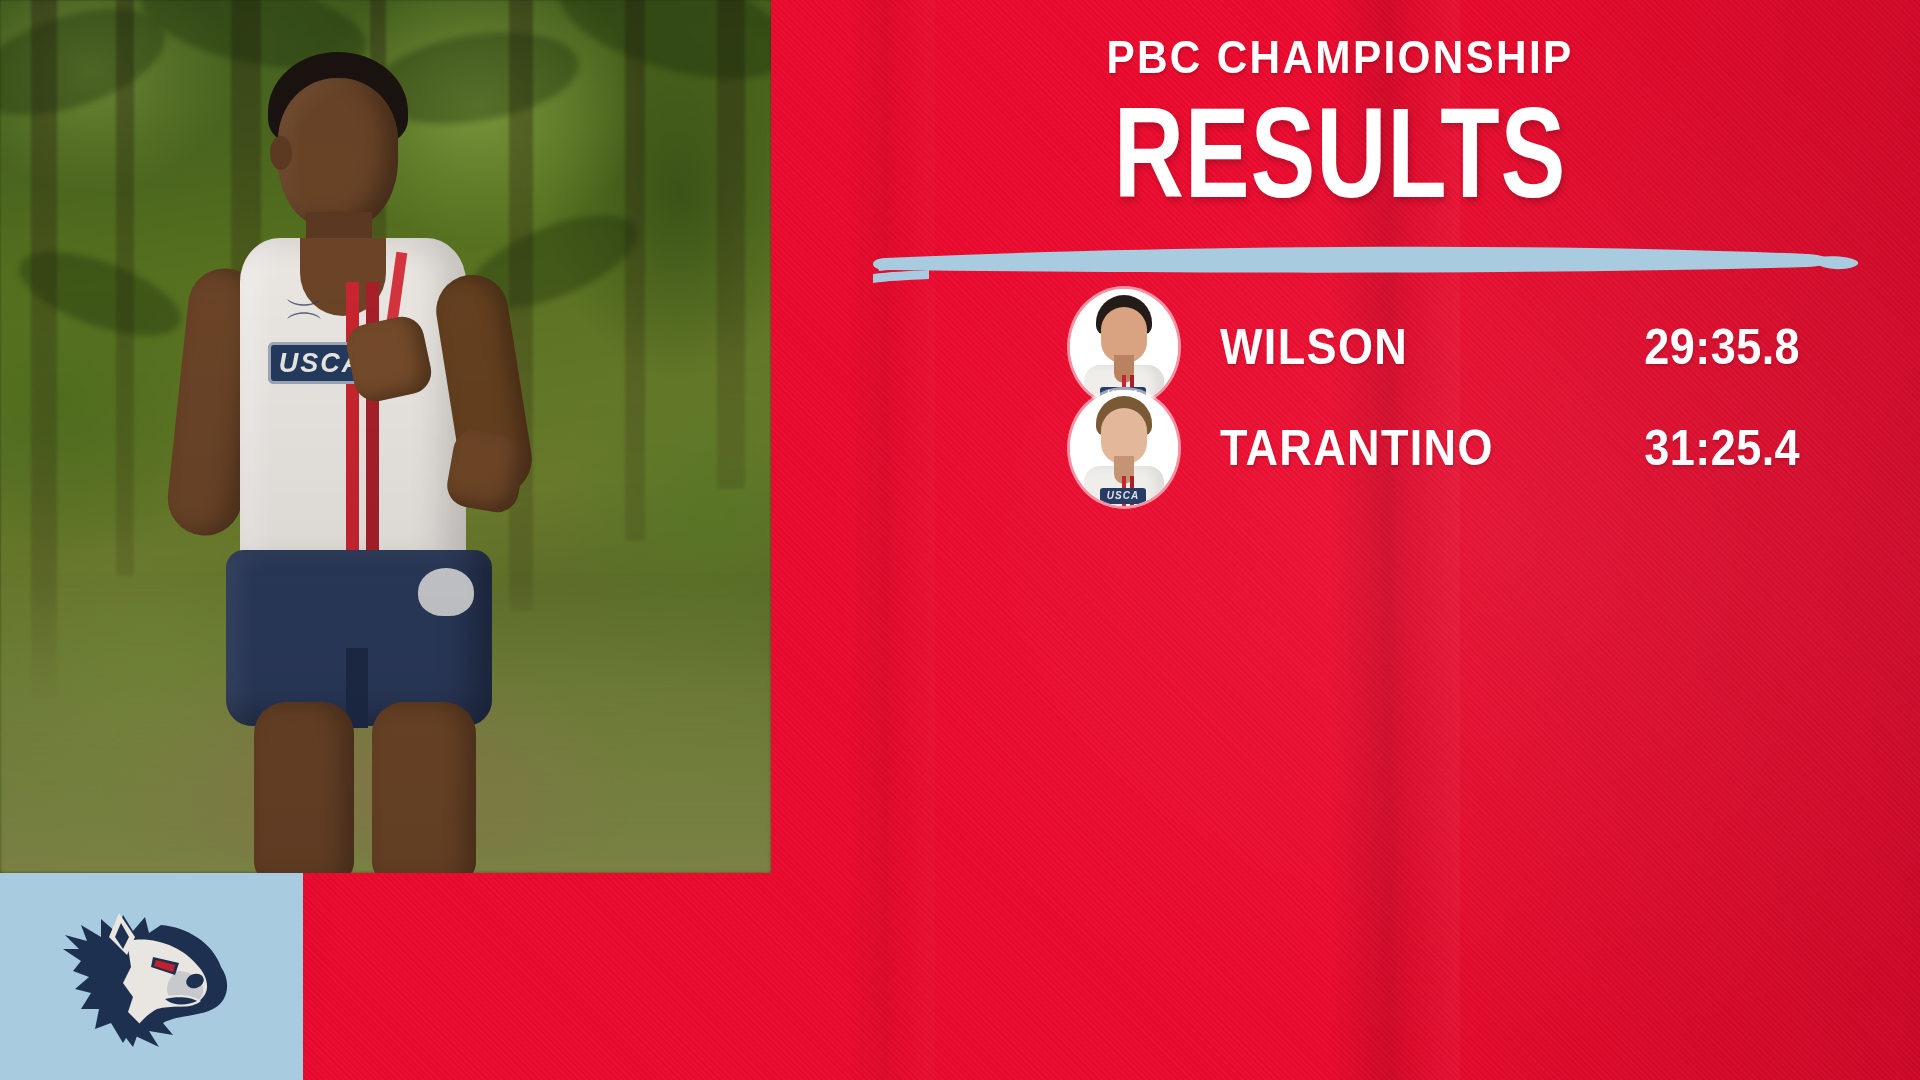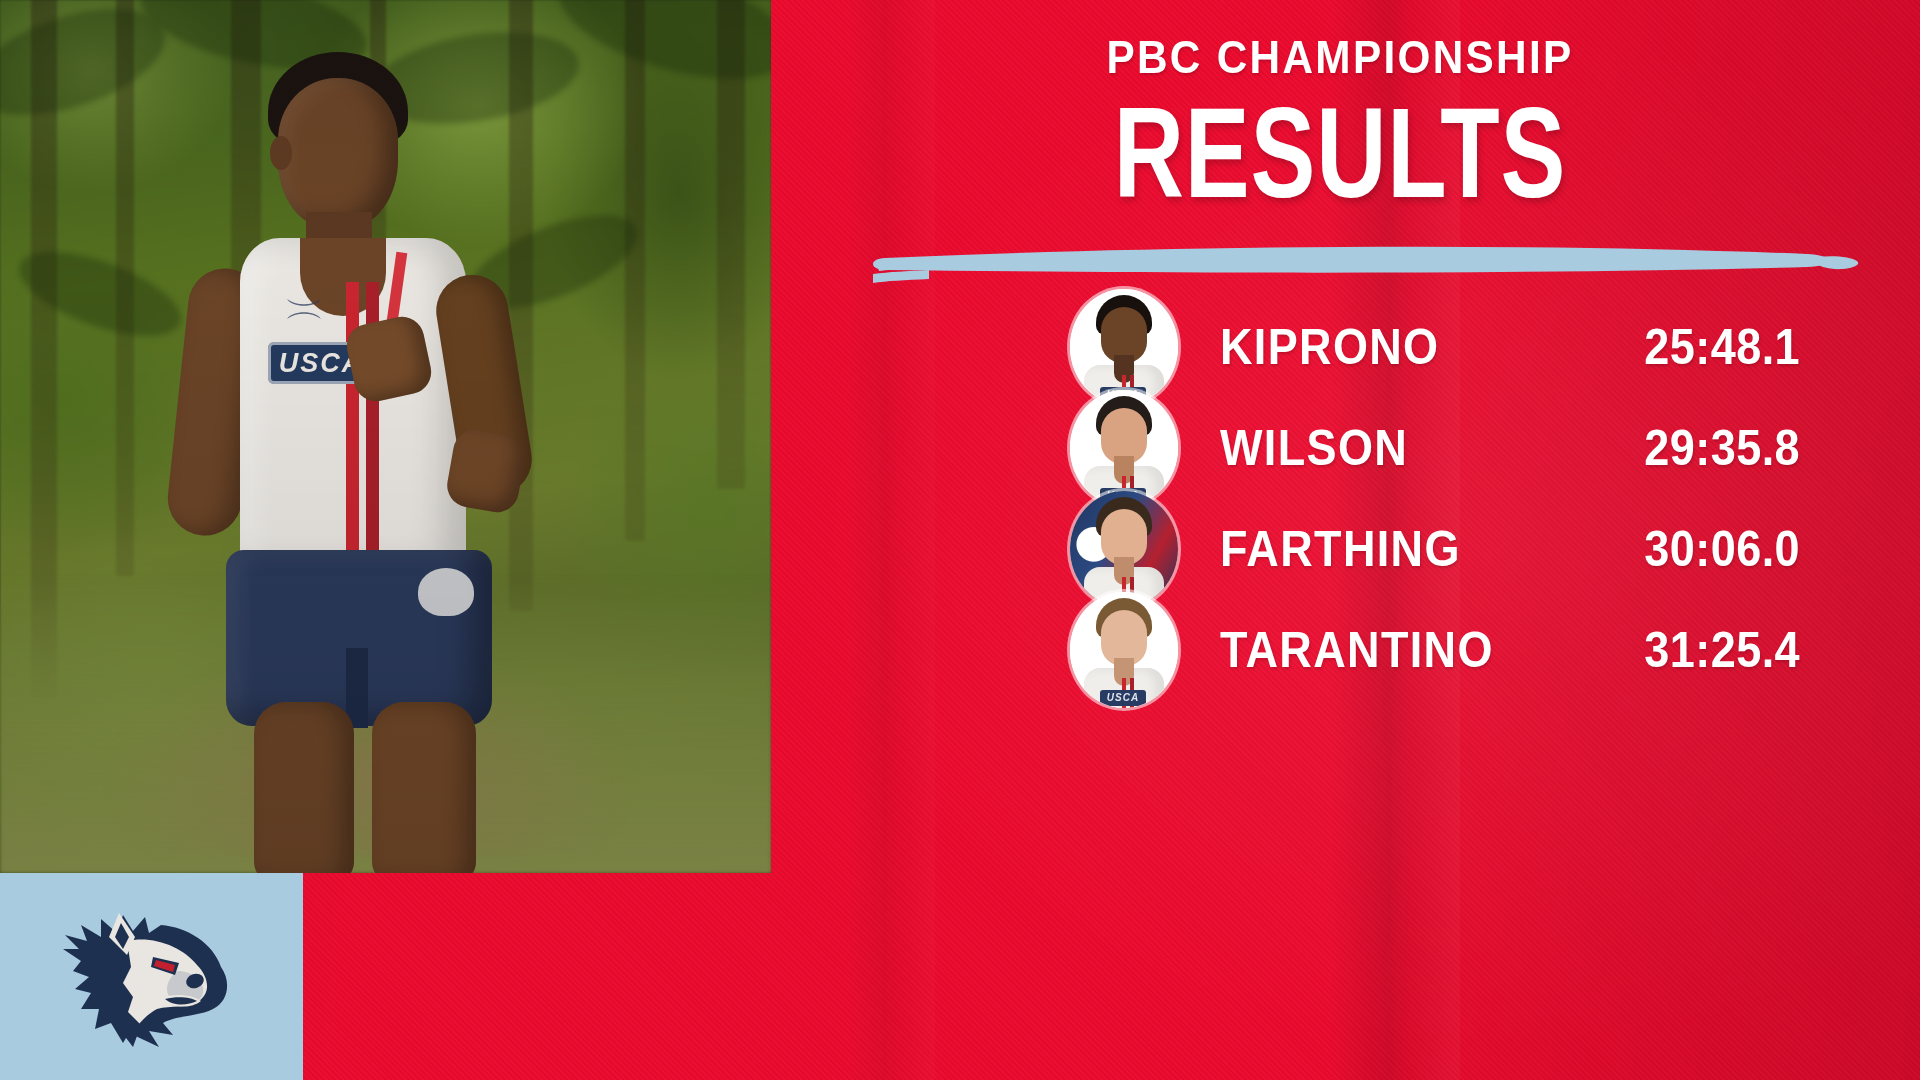--- a/index.html
+++ b/index.html
@@ -325,66 +325,37 @@
       <path d="M22 24 L60 21 L60 27 L24 31 Z" fill="#A9CBE0"></path>
       <path d="M18 34 C34 32 52 31 74 30 L74 39 C50 40 32 41 18 43 Z" fill="#A9CBE0"></path>
       <path d="M30 18 C300 6 660 2 952 14 C966 14.6 972 17 972 20.5 C972 24 966 26.6 952 27
                C660 35 300 33 30 30 C22 29.6 18 27 18 24 C18 21 22 18.4 30 18 Z" fill="#A9CBE0"></path>
       <path d="M962 17 C980 15 996 17 1002 21 C1006 24 1000 28 988 29 C974 30 962 26 960 22 Z" fill="#A9CBE0"></path>
     </svg>
   </div>
 
   <div class="results">
 
-    <div class="result-row">
-      <div class="avatar">
-        <div class="bgfill"></div>
-        <div class="av-hair" style="background:#17100c"></div>
-        <div class="av-head" style="background:#6b4427"></div>
-        <div class="av-neck" style="background:#543320"></div>
-        <div class="av-shirt"></div>
-        <div class="av-vneck" style="background:#543320"></div>
-        <div class="av-str a"></div>
-        <div class="av-str b"></div>
-        <div class="av-badge">USCA</div>
-      </div>
-      <div class="runner-name">KIPRONO</div>
-      <div class="runner-time">25:48.1</div>
-    </div>
 
     <div class="result-row">
       <div class="avatar">
         <div class="bgfill"></div>
         <div class="av-hair" style="background:#241c18"></div>
         <div class="av-head" style="background:#d9a382"></div>
         <div class="av-neck" style="background:#b9835f"></div>
         <div class="av-shirt"></div>
         <div class="av-vneck" style="background:#b9835f"></div>
         <div class="av-str a"></div>
         <div class="av-str b"></div>
         <div class="av-badge">USCA</div>
       </div>
       <div class="runner-name">WILSON</div>
       <div class="runner-time">29:35.8</div>
     </div>
 
-    <div class="result-row">
-      <div class="avatar logo-bg">
-        <div class="bgfill"></div>
-        <div class="av-hair" style="background:#3a2a1d"></div>
-        <div class="av-head" style="background:#e0b091"></div>
-        <div class="av-neck" style="background:#c08d6c"></div>
-        <div class="av-shirt"></div>
-        <div class="av-vneck" style="background:#c08d6c"></div>
-        <div class="av-str a"></div>
-        <div class="av-str b"></div>
-      </div>
-      <div class="runner-name">FARTHING</div>
-      <div class="runner-time">30:06.0</div>
-    </div>
 
 
 
     <div class="result-row">
       <div class="avatar">
         <div class="bgfill"></div>
         <div class="av-hair" style="background:#7a5a35"></div>
         <div class="av-head" style="background:#e3b79a"></div>
         <div class="av-neck" style="background:#c49474"></div>
         <div class="av-shirt"></div>

